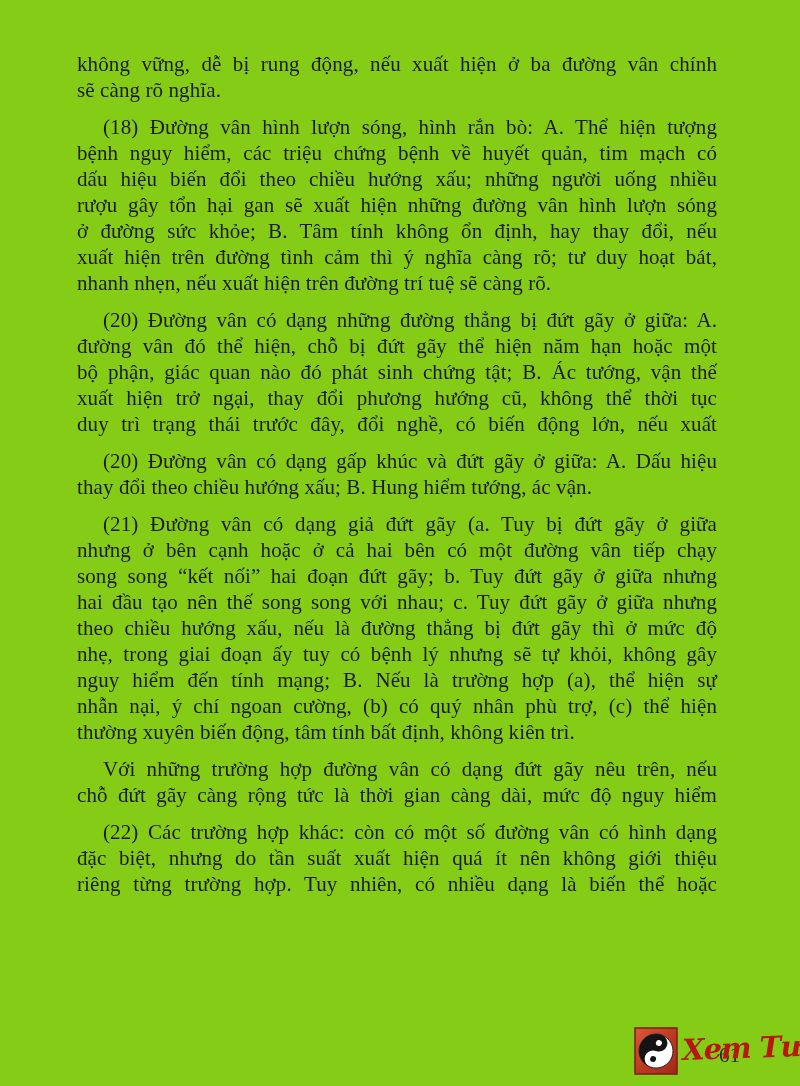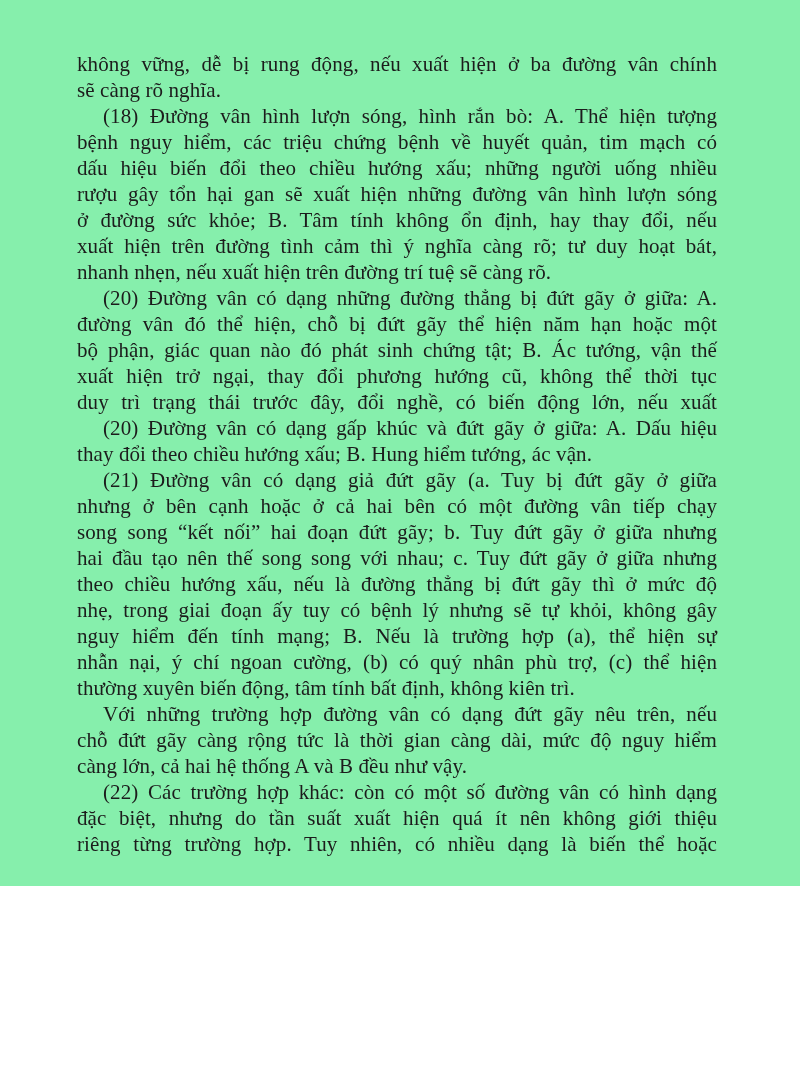--- a/index.html
+++ b/index.html
@@ -1,31 +1,31 @@
 <!DOCTYPE html>
 <html><head>
 <meta charset="utf-8">
 <style>
   html, body { margin: 0; padding: 0; background: #ffffff; }
   .page {
     position: relative;
     width: 800px;
-    height: 886px;
-    background: #86efac;
+    height: 1086px;
+    background: #84cc16;
     font-family: "Liberation Serif", serif;
     overflow: hidden;
   }
   .text-block {
     position: absolute;
     left: 77px;
     top: 51px;
     width: 640px;
   }
   .para { margin: 0; padding: 0; }
-  .para + .para { }
+  .para + .para { margin-top: 11px; }
   .line {
     font-size: 21px;
     line-height: 26px;
     color: #1c1c1c;
     text-align: justify;
     text-align-last: justify;
     letter-spacing: 0.1px;
   }
   .line.last { text-align-last: left; }
   .para.indent .line:first-child { text-indent: 26px; }
@@ -105,21 +105,20 @@
       <div class="line">theo chiều hướng xấu, nếu là đường thẳng bị đứt gãy thì ở mức độ</div>
       <div class="line">nhẹ, trong giai đoạn ấy tuy có bệnh lý nhưng sẽ tự khỏi, không gây</div>
       <div class="line">nguy hiểm đến tính mạng; B. Nếu là trường hợp (a), thể hiện sự</div>
       <div class="line">nhẫn nại, ý chí ngoan cường, (b) có quý nhân phù trợ, (c) thể hiện</div>
       <div class="line last">thường xuyên biến động, tâm tính bất định, không kiên trì.</div>
     </div>
 
     <div class="para indent">
       <div class="line">Với những trường hợp đường vân có dạng đứt gãy nêu trên, nếu</div>
       <div class="line">chỗ đứt gãy càng rộng tức là thời gian càng dài, mức độ nguy hiểm</div>
-      <div class="line last">càng lớn, cả hai hệ thống A và B đều như vậy.</div>
     </div>
 
     <div class="para indent">
       <div class="line">(22) Các trường hợp khác: còn có một số đường vân có hình dạng</div>
       <div class="line">đặc biệt, nhưng do tần suất xuất hiện quá ít nên không giới thiệu</div>
       <div class="line">riêng từng trường hợp. Tuy nhiên, có nhiều dạng là biến thể hoặc</div>
     </div>
 
   </div>
 

